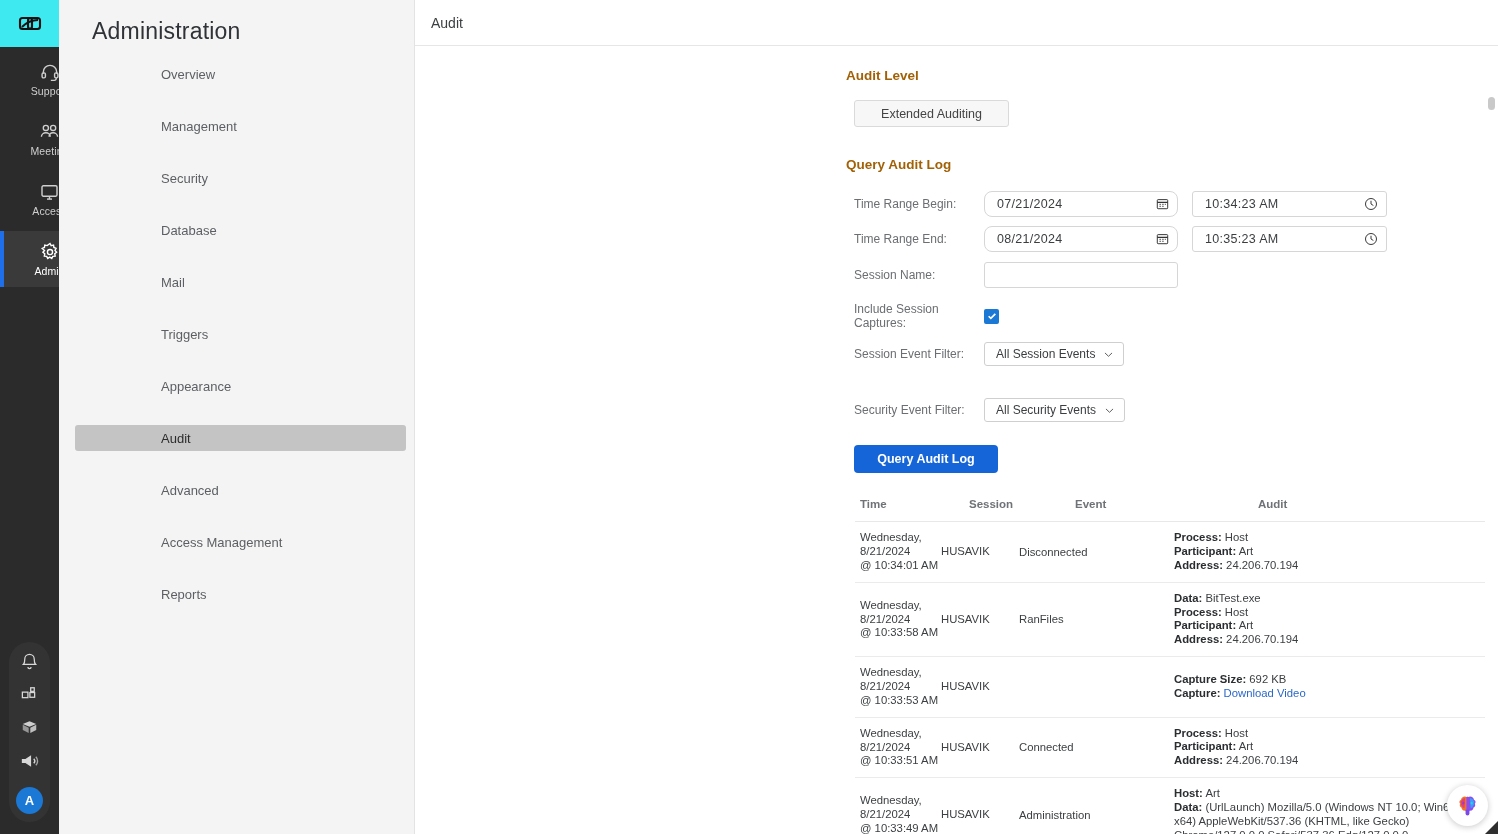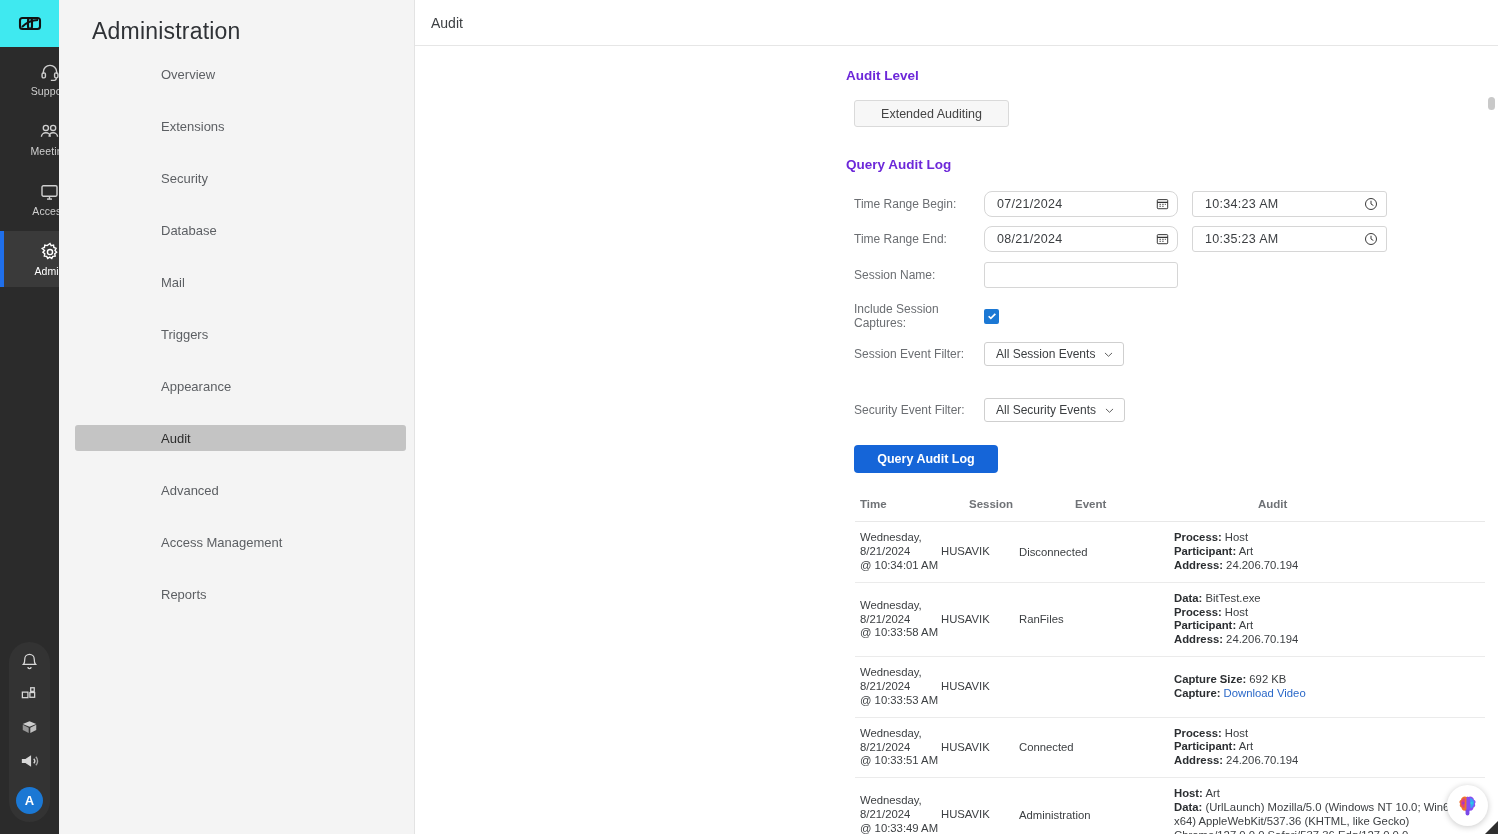--- a/index.html
+++ b/index.html
@@ -74,21 +74,21 @@
   .topbar-title { font-size: 14px; color: #3d4043; }
   .content { padding: 22px 0 0 0; height: 788px; overflow: hidden; position: relative; }
   .scrollbar-track {
     position: absolute; right: 0; top: 47px; width: 13px; height: 787px; background: #ffffff;
   }
   .scrollbar-thumb {
     position: absolute; right: 3px; top: 4px; width: 7px; height: 13px;
     background: #c9c9c9; border-radius: 4px;
   }
 
-  .sec-title { font-size: 13.5px; font-weight: 700; color: #6d28d9; margin-left: 431px; }
+  .sec-title { font-size: 13.5px; font-weight: 700; color: #a16207; margin-left: 431px; }
   .btn-ext {
     margin-left: 439px; margin-top: 17px;
     width: 155px; height: 27px; background: #f7f7f7;
     border: 1px solid #dadada; border-radius: 3px;
     font-size: 12.5px; color: #444; font-family: inherit; cursor: pointer;
   }
   .sec-title2 { margin-top: 30px; }
 
   .form { margin-top: 19px; }
   .frow { display: flex; align-items: center; margin-left: 439px; }
@@ -246,21 +246,21 @@
   </div>
 
   <div class="nav">
     <div class="nav-title">Administration</div>
     <div class="nav-list">
       <div class="nav-item">
           <span>Overview</span>
         </div>
       <div class="nav-sp"></div>
       <div class="nav-item">
-          <span>Extensions</span>
+          <span>Management</span>
         </div>
       <div class="nav-sp"></div>
       <div class="nav-item">
           <span>Security</span>
         </div>
       <div class="nav-sp"></div>
       <div class="nav-item">
           <span>Database</span>
         </div>
       <div class="nav-sp"></div>

